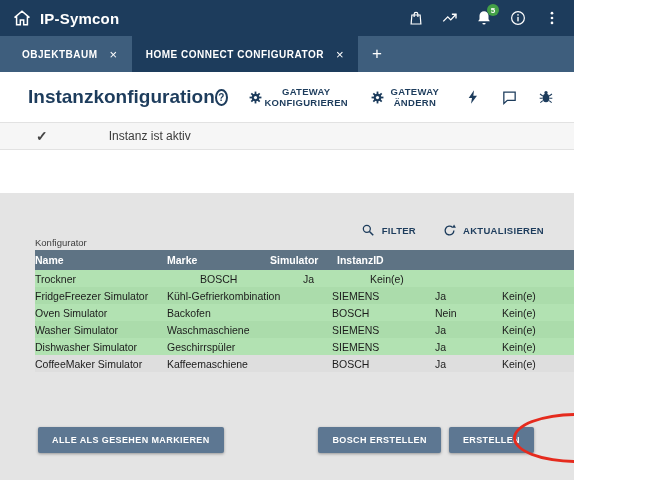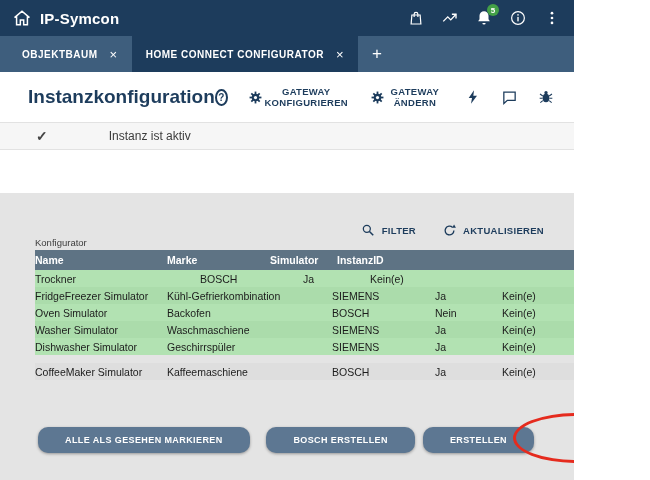--- a/index.html
+++ b/index.html
@@ -38,28 +38,28 @@
   .content { position: absolute; left: 0; right: 0; top: 193px; bottom: 0; background: #e4e4e4; }
   .table-toolbar { position: absolute; top: 28px; right: 30px; display: flex; gap: 24px; text-align: center; }
   .tool { display: flex; align-items: center; gap: 5px; font-size: 9.5px; font-weight: bold; color: #1d3c5c; letter-spacing: .3px; cursor: pointer; }
   .cfg-label { position: absolute; top: 44px; left: 35px; font-size: 9.5px; color: #3c3c3c; }
 
   .table { position: absolute; top: 57px; left: 35px; width: 580px; }
   .thead { display: flex; align-items: center; height: 20px; background: #5e7384; color: #fff; font-size: 10.5px; font-weight: bold; }
   .trow { display: flex; align-items: center; height: 17px; font-size: 10.5px; color: #1c1c1c; cursor: pointer; }
   .trow.green { background: #b2e2b2; }
   .trow.green:nth-child(odd) { background: #abdcab; }
-  .trow.gray { background: #dedede; margin-top: 8px; }
+  .trow.gray { background: #dedede; }
   .c { white-space: nowrap; overflow: hidden; }
   .c1 { width: 132px; } .c2 { width: 165px; } .c3 { width: 103px; } .c4 { width: 67px; } .c5 { flex: 1; }
   .scrollbar { position: absolute; right: 0; top: 0; width: 7px; height: 122px; background: #24435f; cursor: pointer; }
 
   
   .footer-buttons { position: absolute; left: 38px; right: 40px; top: 234px; display: flex; justify-content: space-between; align-items: center; }
-  .btn { background: #5d7792; color: #fff; border: none; border-radius: 10px; font-family: "Liberation Sans", sans-serif; font-size: 9px; font-weight: bold; letter-spacing: .4px; padding: 8px 27px; box-shadow: 0 1px 3px rgba(0,0,0,.35); cursor: pointer; }
+  .btn { background: #5d7792; color: #fff; border: none; border-radius: 2px; font-family: "Liberation Sans", sans-serif; font-size: 9px; font-weight: bold; letter-spacing: .4px; padding: 8px 14px; box-shadow: 0 1px 3px rgba(0,0,0,.35); cursor: pointer; }
   .right-buttons { display: flex; gap: 8px; }
 
   .annotation-ellipse { position: absolute; left: 513px; top: 220px; width: 126px; height: 50px; border: 3px solid #e52b1e; border-radius: 50%; pointer-events: none; }
 </style>
 </head>
 <body>
 
 <div class="screen">
 
   <header class="topbar">

